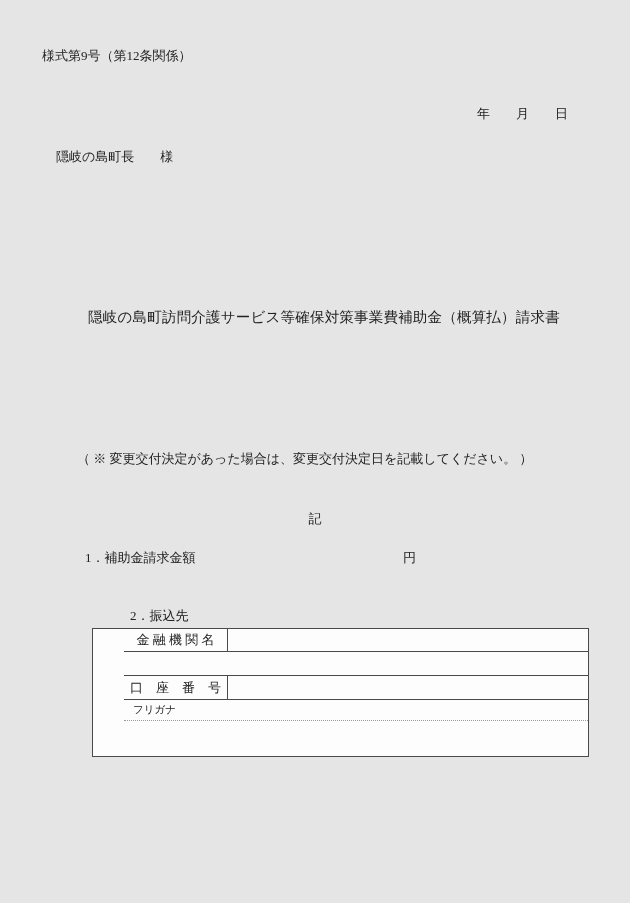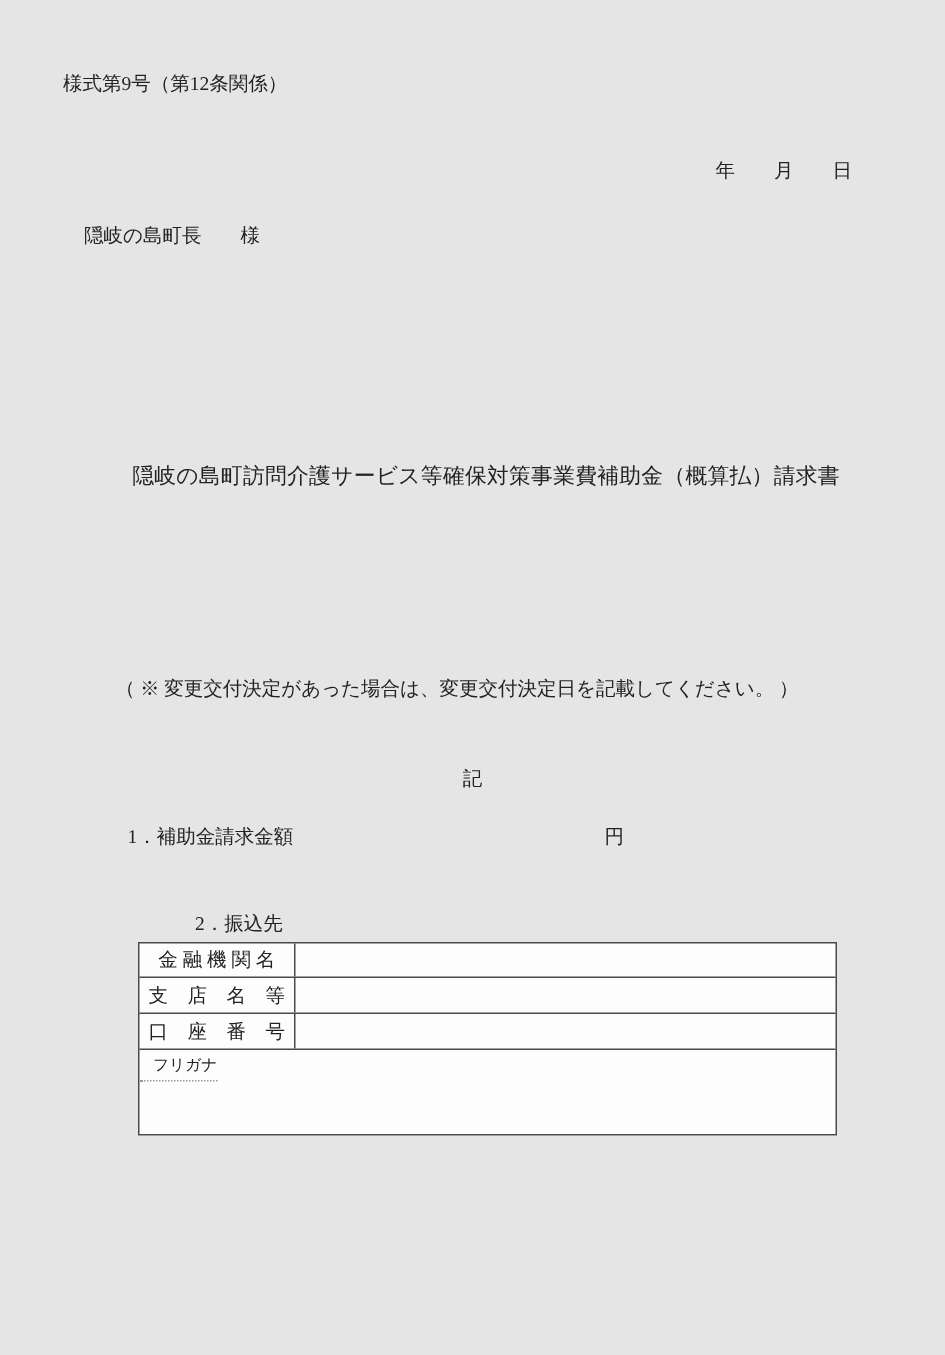--- a/index.html
+++ b/index.html
@@ -54,20 +54,21 @@
   .item1-unit    { left: 403px; top: 549px; }
   .item2-label   { left: 82px;  top: 607px; margin-left: 48px; }
 
   
   .account-table {
     left: 92px;
     top: 628px;
     width: 464px;
     border: 1px solid #4a4a4a;
     background: #fdfdfd;
+    padding-left: 31px;
   }
   .t-row {
     display: flex;
     border-top: 1px solid #4a4a4a;
   }
   .t-row:first-child { border-top: none; }
   .t-row.h-first { height: 22px; }
   .t-row.h-mid   { height: 23px; }
   .t-row.h-last  { height: 56px; }
   .t-label {
@@ -79,21 +80,21 @@
     white-space: pre;
   }
   .t-value {
     flex: 1;
     display: flex;
     align-items: center;
     padding-left: 11px;
     white-space: pre;
   }
   .t-value-stacked {
-    flex-direction: row;
+    flex-direction: column;
     align-items: stretch;
     padding-left: 0;
   }
   .furigana {
     height: 20px;
     border-bottom: 1px dotted #999999;
     font-size: 10.5px;
     display: flex;
     align-items: center;
     padding-left: 9px;
@@ -127,21 +128,20 @@
   <div class="abs item2-label" data-bind="document.items.transfer_account.label">2．振込先</div>
 
   <div class="abs account-table">
 
     <div class="t-row h-first">
       <div class="t-label" data-bind="document.account_table.rows.0.label">金 融 機 関 名</div>
       <div class="t-value" data-bind="document.account_table.rows.0.value"></div>
     </div>
 
     <div class="t-row h-mid">
-      <div class="t-label" data-bind="document.account_table.rows.1.label">支　店　名　等</div>
       <div class="t-value" data-bind="document.account_table.rows.1.value"></div>
     </div>
 
 
     <div class="t-row h-mid">
       <div class="t-label" data-bind="document.account_table.rows.3.label">口　座　番　号</div>
       <div class="t-value" data-bind="document.account_table.rows.3.value"></div>
     </div>
 
     <div class="t-row h-last">

